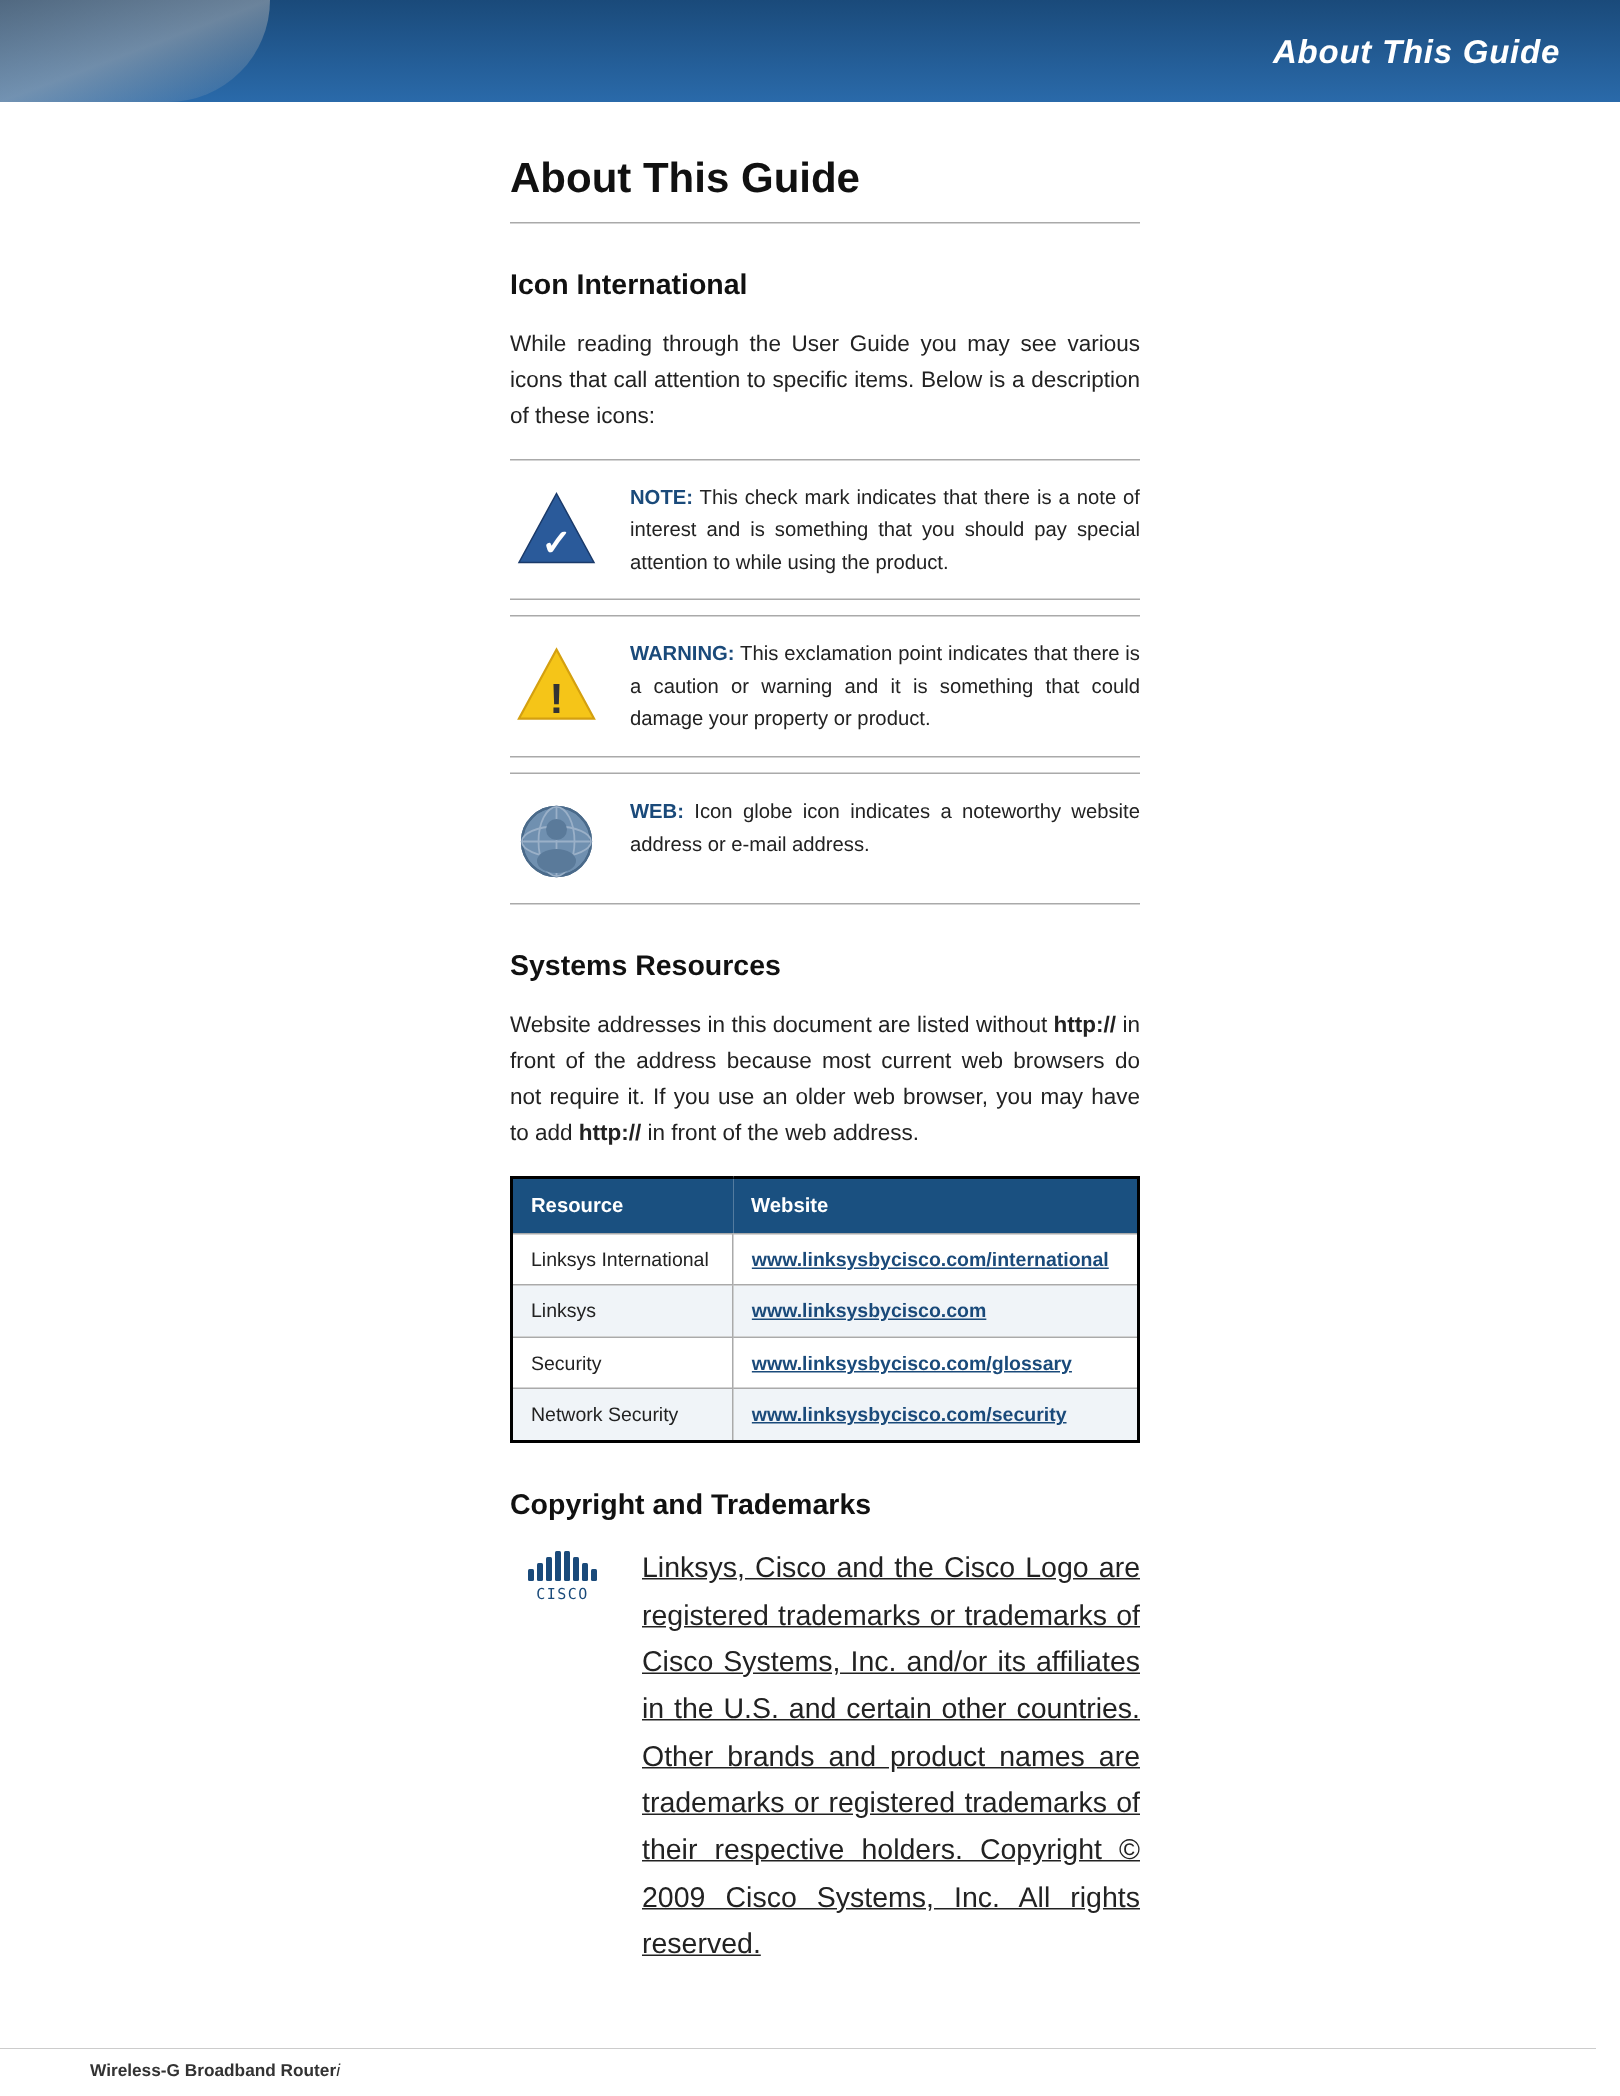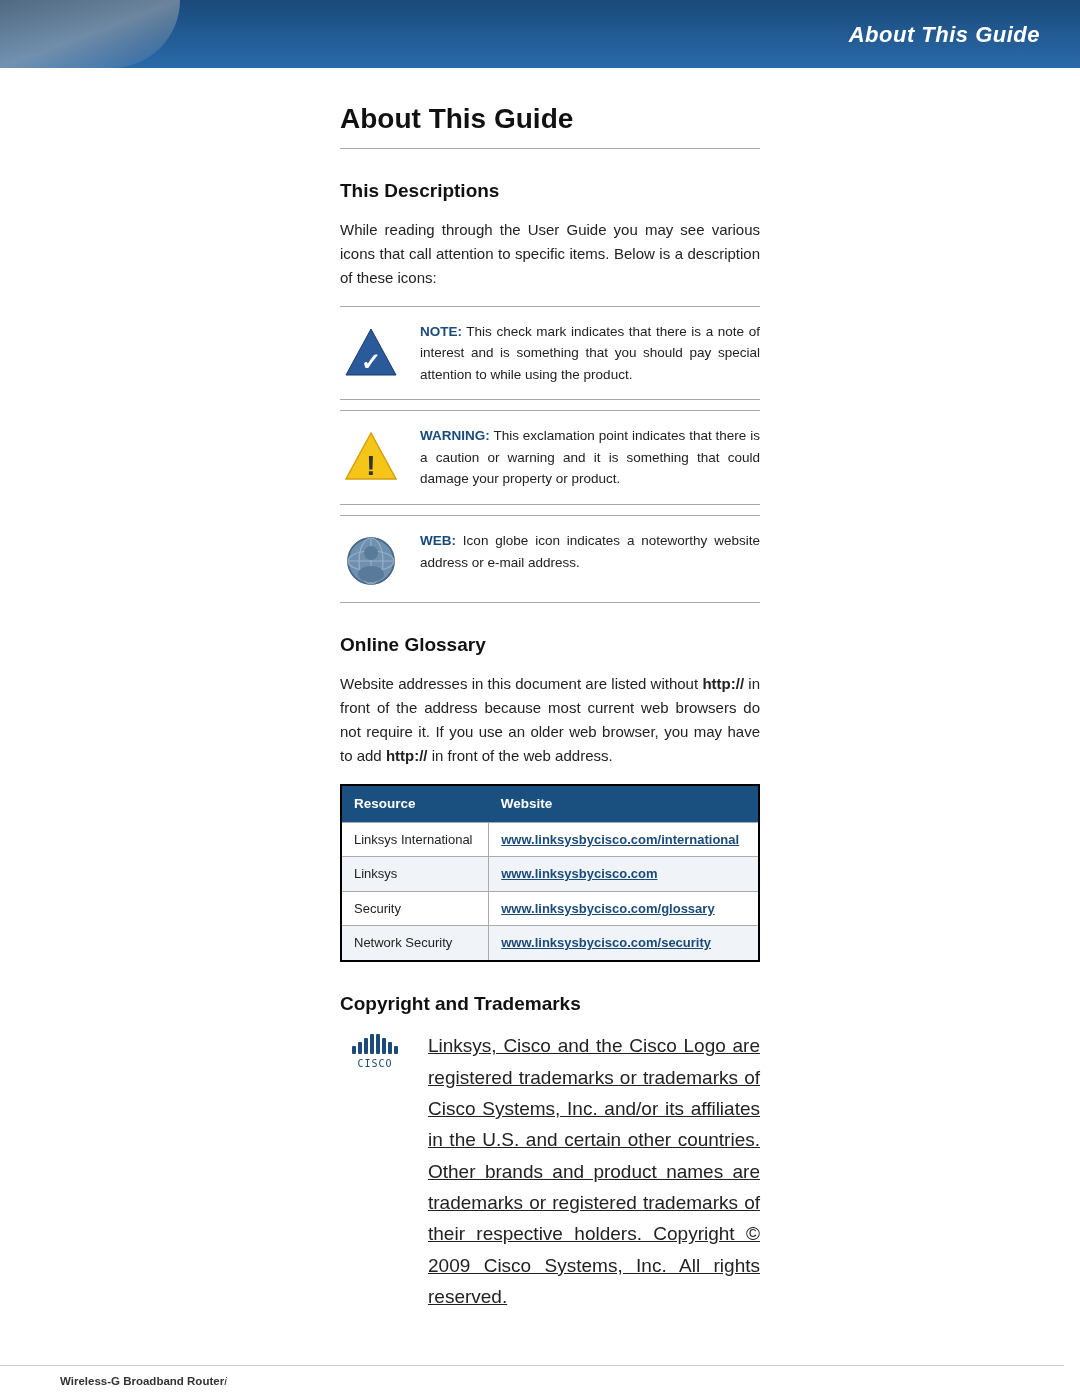--- a/index.html
+++ b/index.html
@@ -249,21 +249,21 @@
 <div class="header-bar">
   <div class="header-tab-decoration"></div>
   <span class="header-title">About This Guide</span>
 </div>
 
 <div class="main-content">
 
   <h1 class="page-title">About This Guide</h1>
 
   <section>
-    <h2 class="section-heading">This Descriptions</h2>
+    <h2 class="section-heading">Icon International</h2>
     <p class="body-text">While reading through the User Guide you may see various icons that call attention to specific items. Below is a description of these icons:</p>
 
     <div class="icon-row">
       <div class="icon-cell">
 
         <svg class="note-icon-svg" viewBox="0 0 54 54" xmlns="http://www.w3.org/2000/svg">
           <polygon points="27,4 52,50 2,50" fill="#2a5a9a" stroke="#1a3a6a" stroke-width="1"></polygon>
           <text x="27" y="45" text-anchor="middle" font-size="24" fill="white" font-weight="bold">✓</text>
         </svg>
       </div>
@@ -301,21 +301,21 @@
           <ellipse cx="27" cy="40" rx="13" ry="8" fill="#5a7a9a"></ellipse>
         </svg>
       </div>
       <div class="desc-cell">
         <span class="label-bold">WEB:</span><span> Icon globe icon indicates a noteworthy website address or e-mail address.</span>
       </div>
     </div>
   </section>
 
   <section class="online-resources-section">
-    <h2 class="section-heading">Online Glossary</h2>
+    <h2 class="section-heading">Systems Resources</h2>
     <p class="body-text">
       Website addresses in this document are listed without <strong>http://</strong> in front of the address because most current web browsers do not require it. If you use an older web browser, you may have to add <strong>http://</strong> in front of the web address.
     </p>
 
     <table class="resources-table">
       <thead>
         <tr>
           <th>Resource</th>
           <th>Website</th>
         </tr>

